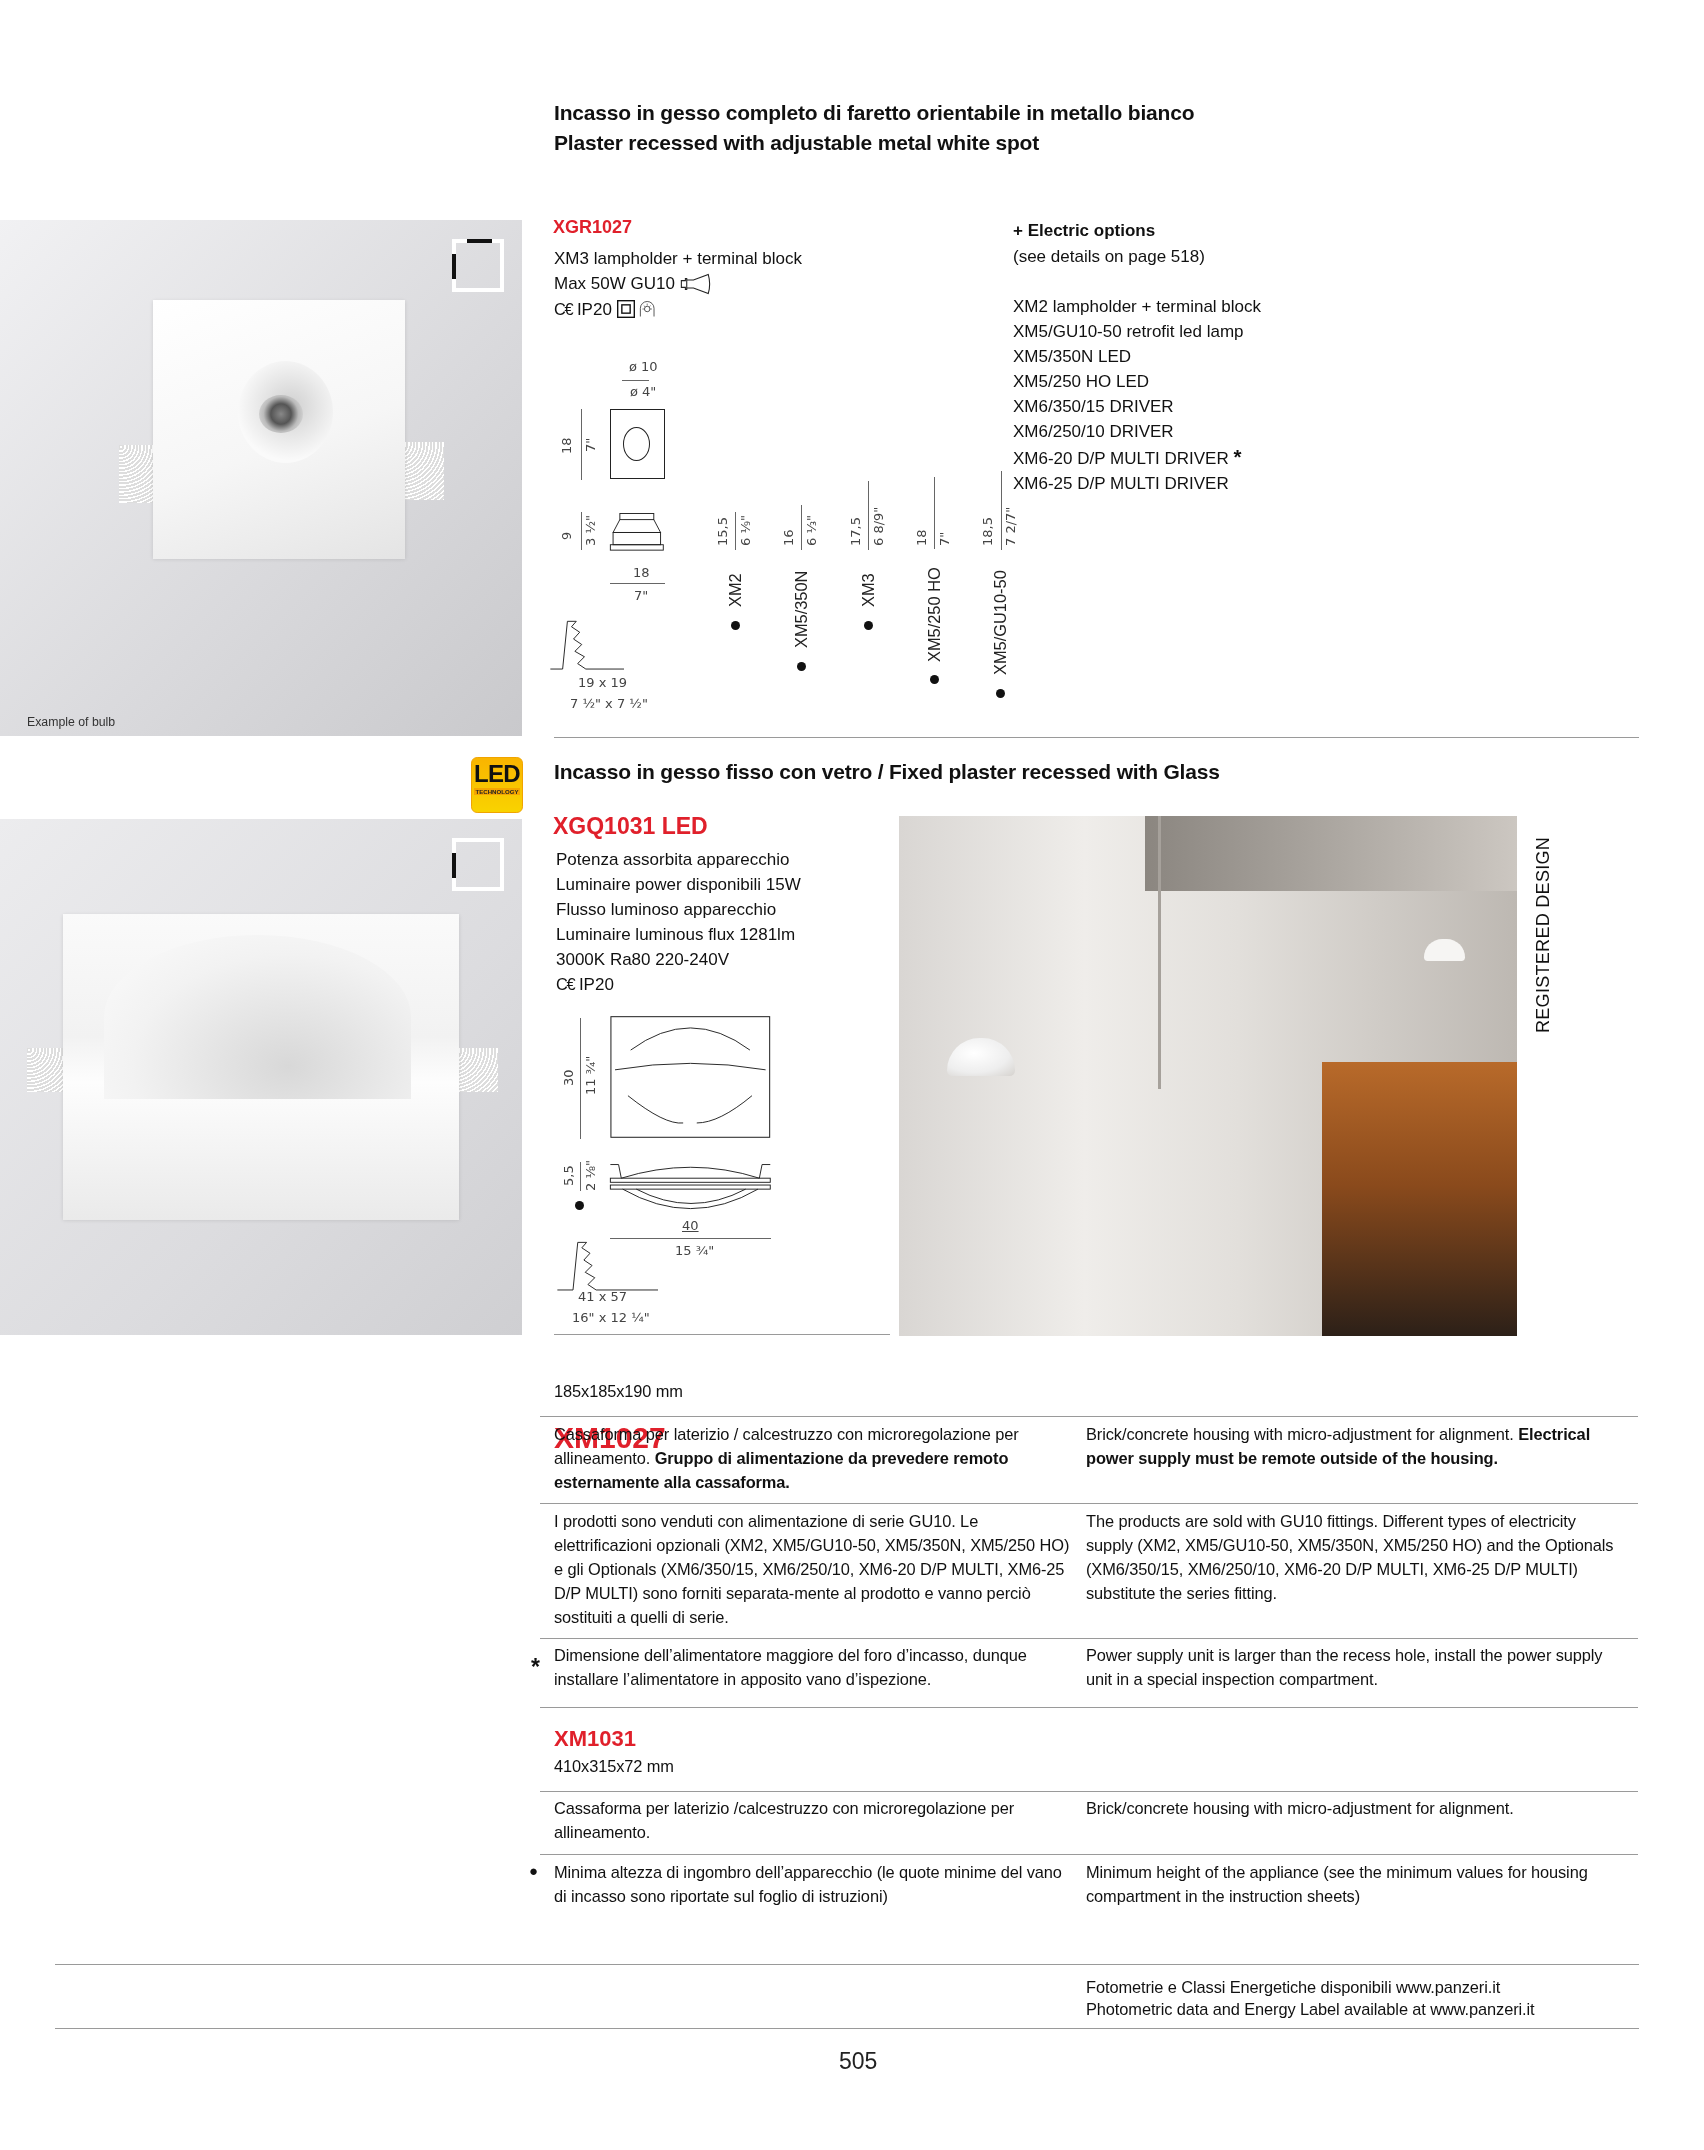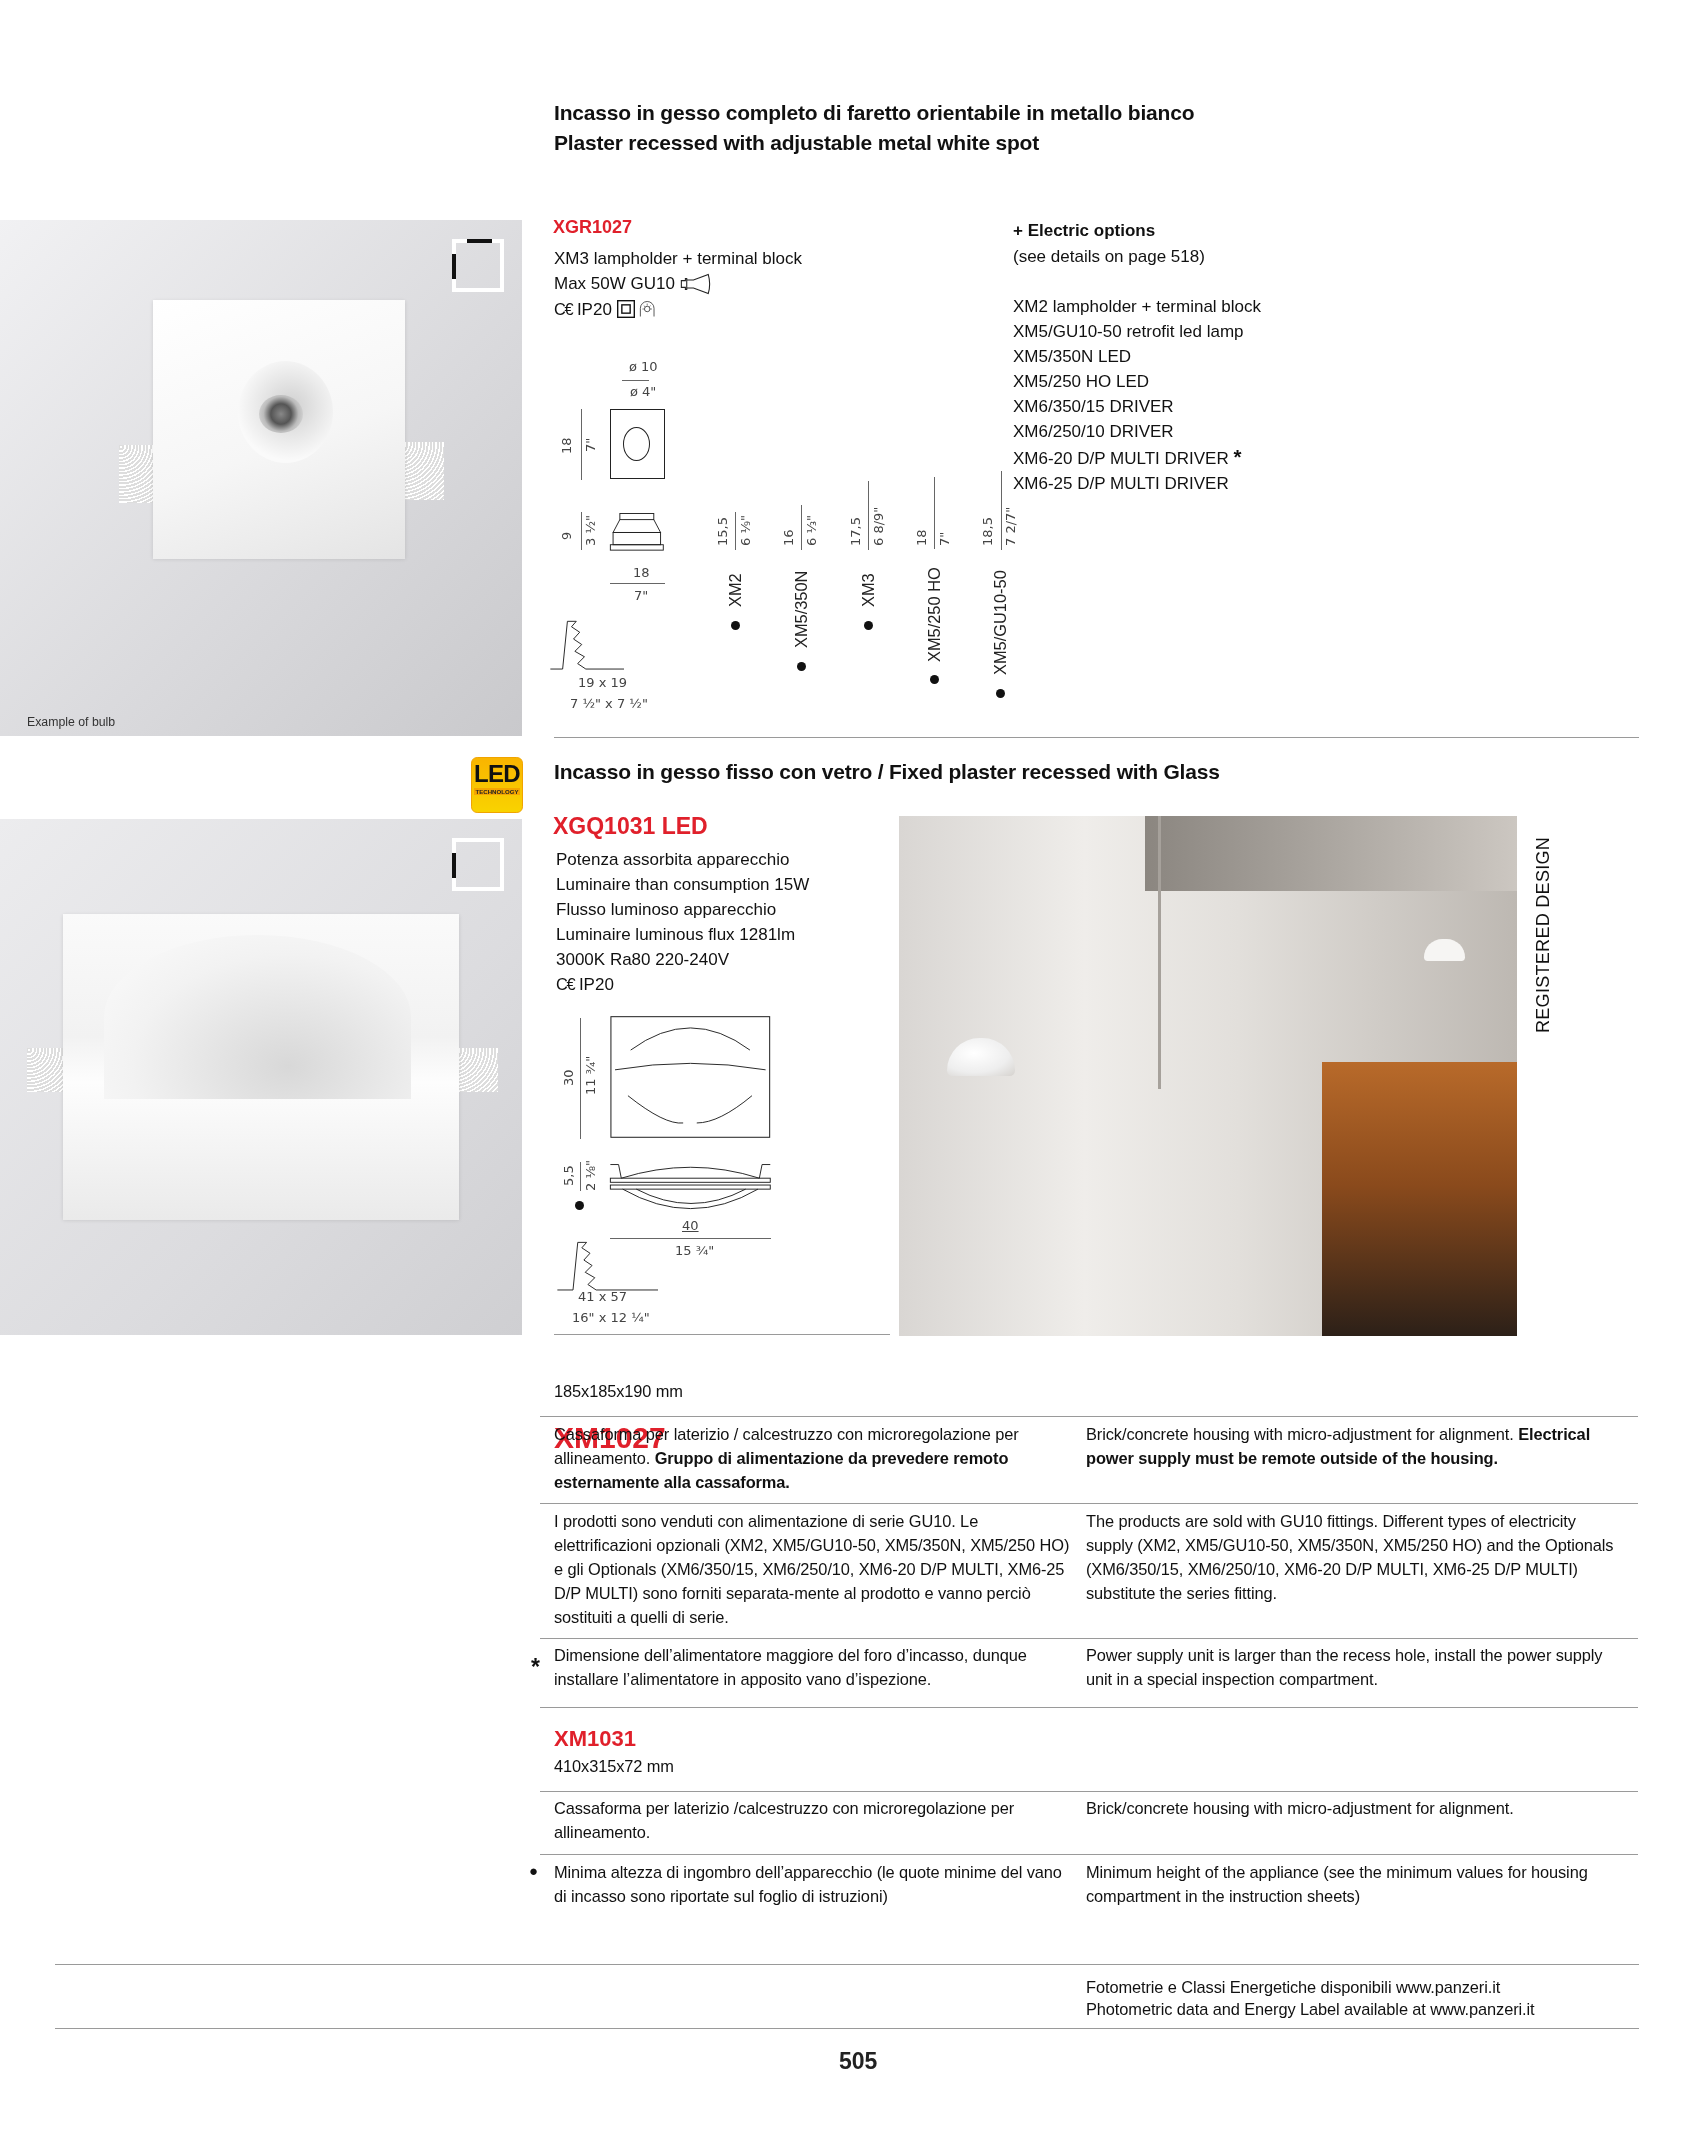--- a/index.html
+++ b/index.html
@@ -156,21 +156,21 @@
     <div class="abs" style="left:41px;top:20.5px;width:307px;height:164px;border-radius:50% 50% 0 0;background:radial-gradient(ellipse at 60% 80%,#d8d8d8 0,#f2f2f2 60%,#fcfcfc 100%);"></div>
   </div>
   <div class="frame-icon" style="left:452px;top:19px;">
       <div class="bar2"></div>
     </div>
 </div>
 
 <div class="abs red" style="left:553px;top:813px;font-size:23px;">XGQ1031 LED</div>
 <div class="abs txt" style="left:556px;top:847px;">
   <div>Potenza assorbita apparecchio</div>
-  <div>Luminaire than consumption 15W</div>
+  <div>Luminaire power disponibili 15W</div>
   <div>Flusso luminoso apparecchio</div>
   <div>Luminaire luminous flux 1281lm</div>
   <div>3000K Ra80 220-240V</div>
   <div><span style="font-size:16.4px;letter-spacing:-1.4px;">C€</span> <span>IP20</span></div>
 </div>
 
 <div class="photo" style="left:899px;top:816px;width:618px;height:520px;background:linear-gradient(90deg,#d9d6d3 0%,#efedea 30%,#e2dfdb 55%,#bdb8b2 100%);">
   <div class="abs" style="left:246px;top:0;width:372px;height:75px;background:linear-gradient(90deg,#8b8680,#ccc7c1);"></div>
   <div class="abs" style="left:259px;top:0;width:2.7px;height:273px;background:#a6a19b;"></div>
   <div class="abs" style="left:423px;top:246px;width:195px;height:274px;background:linear-gradient(180deg,#b86a2a 0%,#8a4a1c 45%,#2c2018 100%);"></div>
@@ -236,14 +236,14 @@
 <div class="hr" style="left:540px;top:1854px;width:1098px;"></div>
 
 <div class="abs" style="left:529px;top:1862px;font-size:15px;">●</div>
 <div class="col-it cond" style="left:554px;top:1860px;">Minima altezza di ingombro dell’apparecchio (le quote minime del vano di incasso sono riportate sul foglio di istruzioni)</div>
 <div class="col-en cond" style="left:1086px;top:1860px;">Minimum height of the appliance (see the minimum values for housing compartment in the instruction sheets)</div>
 
 <div class="hr" style="left:55px;top:1964px;width:1584px;"></div>
 <div class="abs cond" style="left:1086px;top:1975px;">Fotometrie e Classi Energetiche disponibili www.panzeri.it</div>
 <div class="abs cond" style="left:1086px;top:1997px;">Photometric data and Energy Label available at www.panzeri.it</div>
 <div class="hr" style="left:55px;top:2028px;width:1584px;"></div>
-<div class="abs" style="left:839px;top:2048px;font-size:23px;color:#222;font-weight:bold;">505</div>
+<div class="abs" style="left:839px;top:2048px;font-size:23px;color:#222;">505</div>
 
 
 </body></html>

